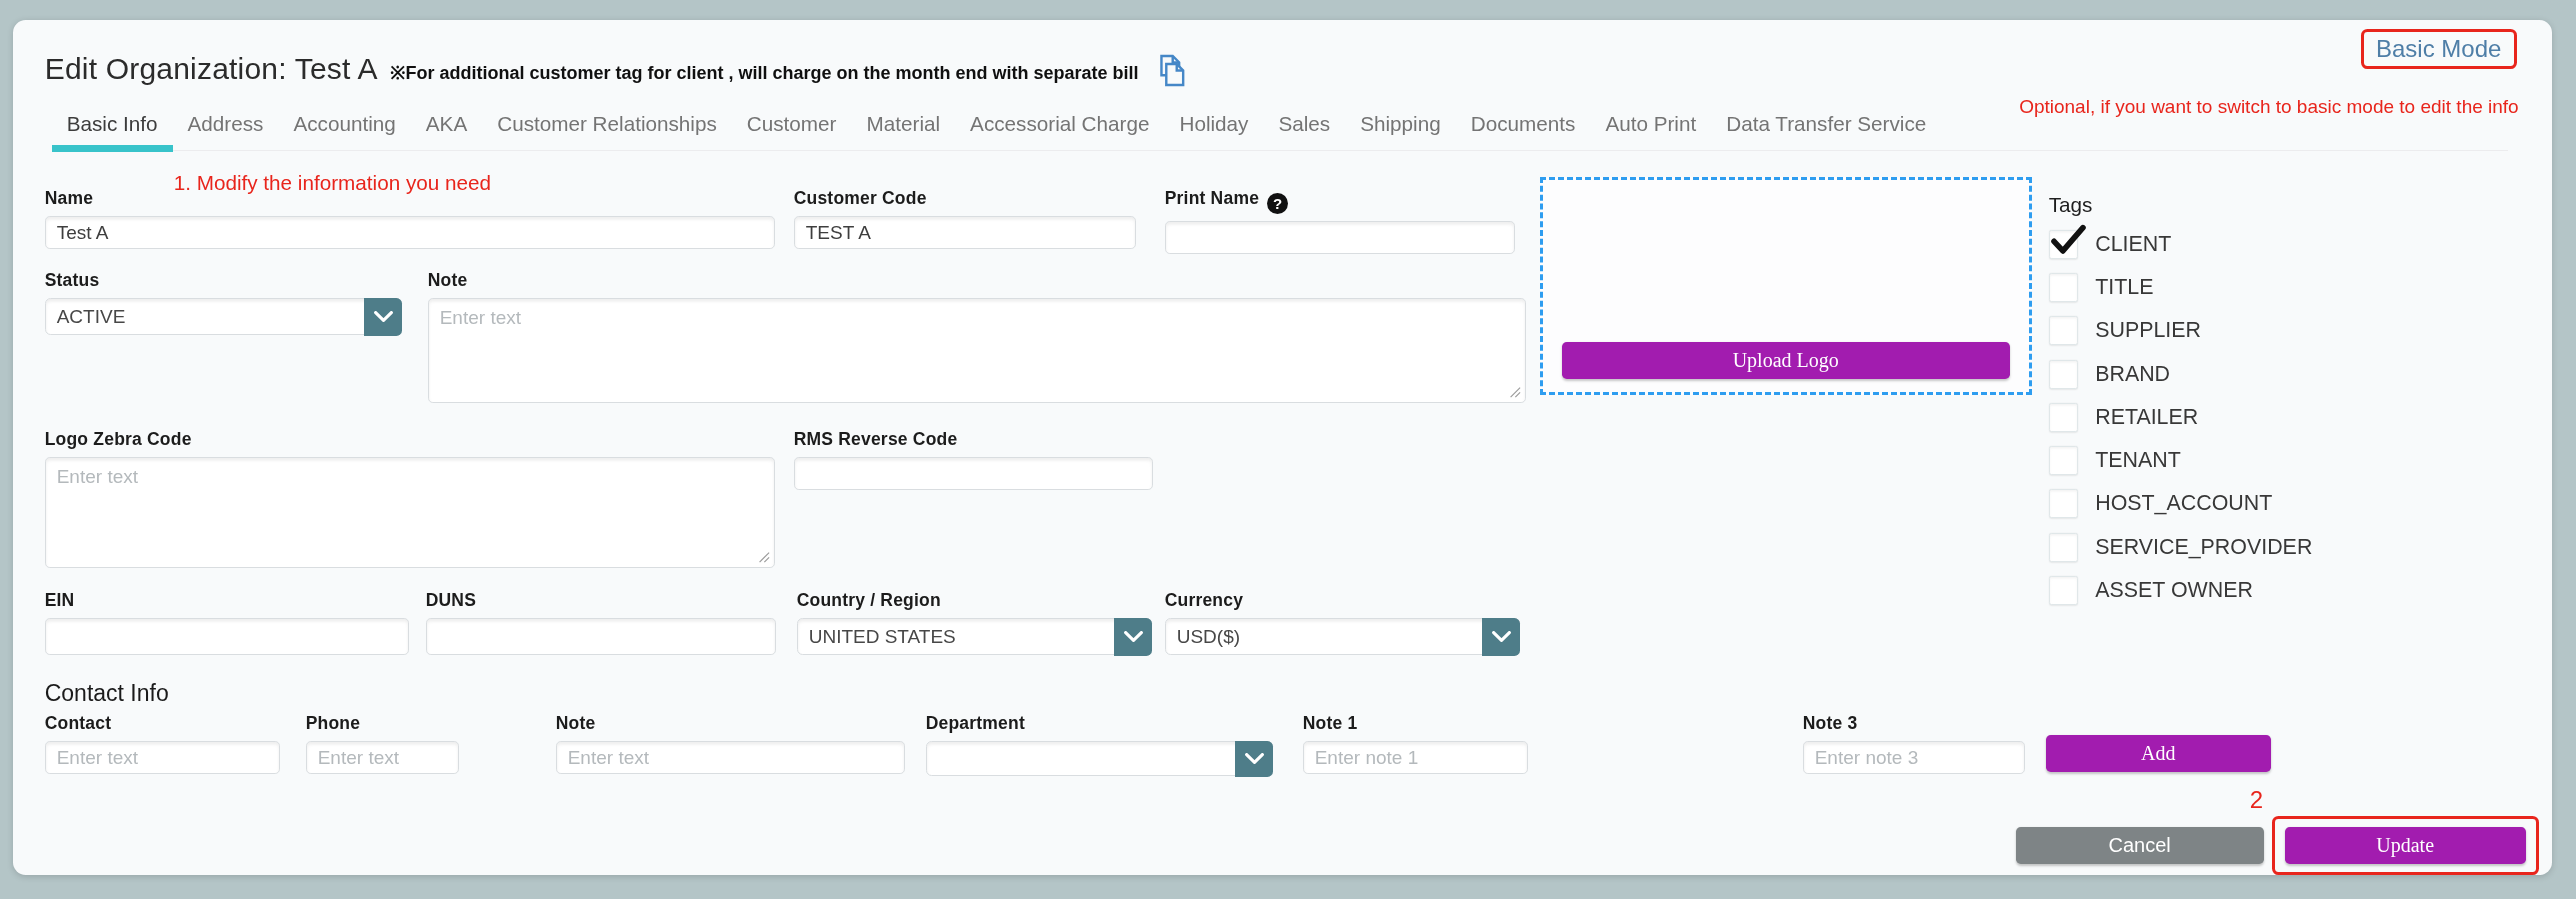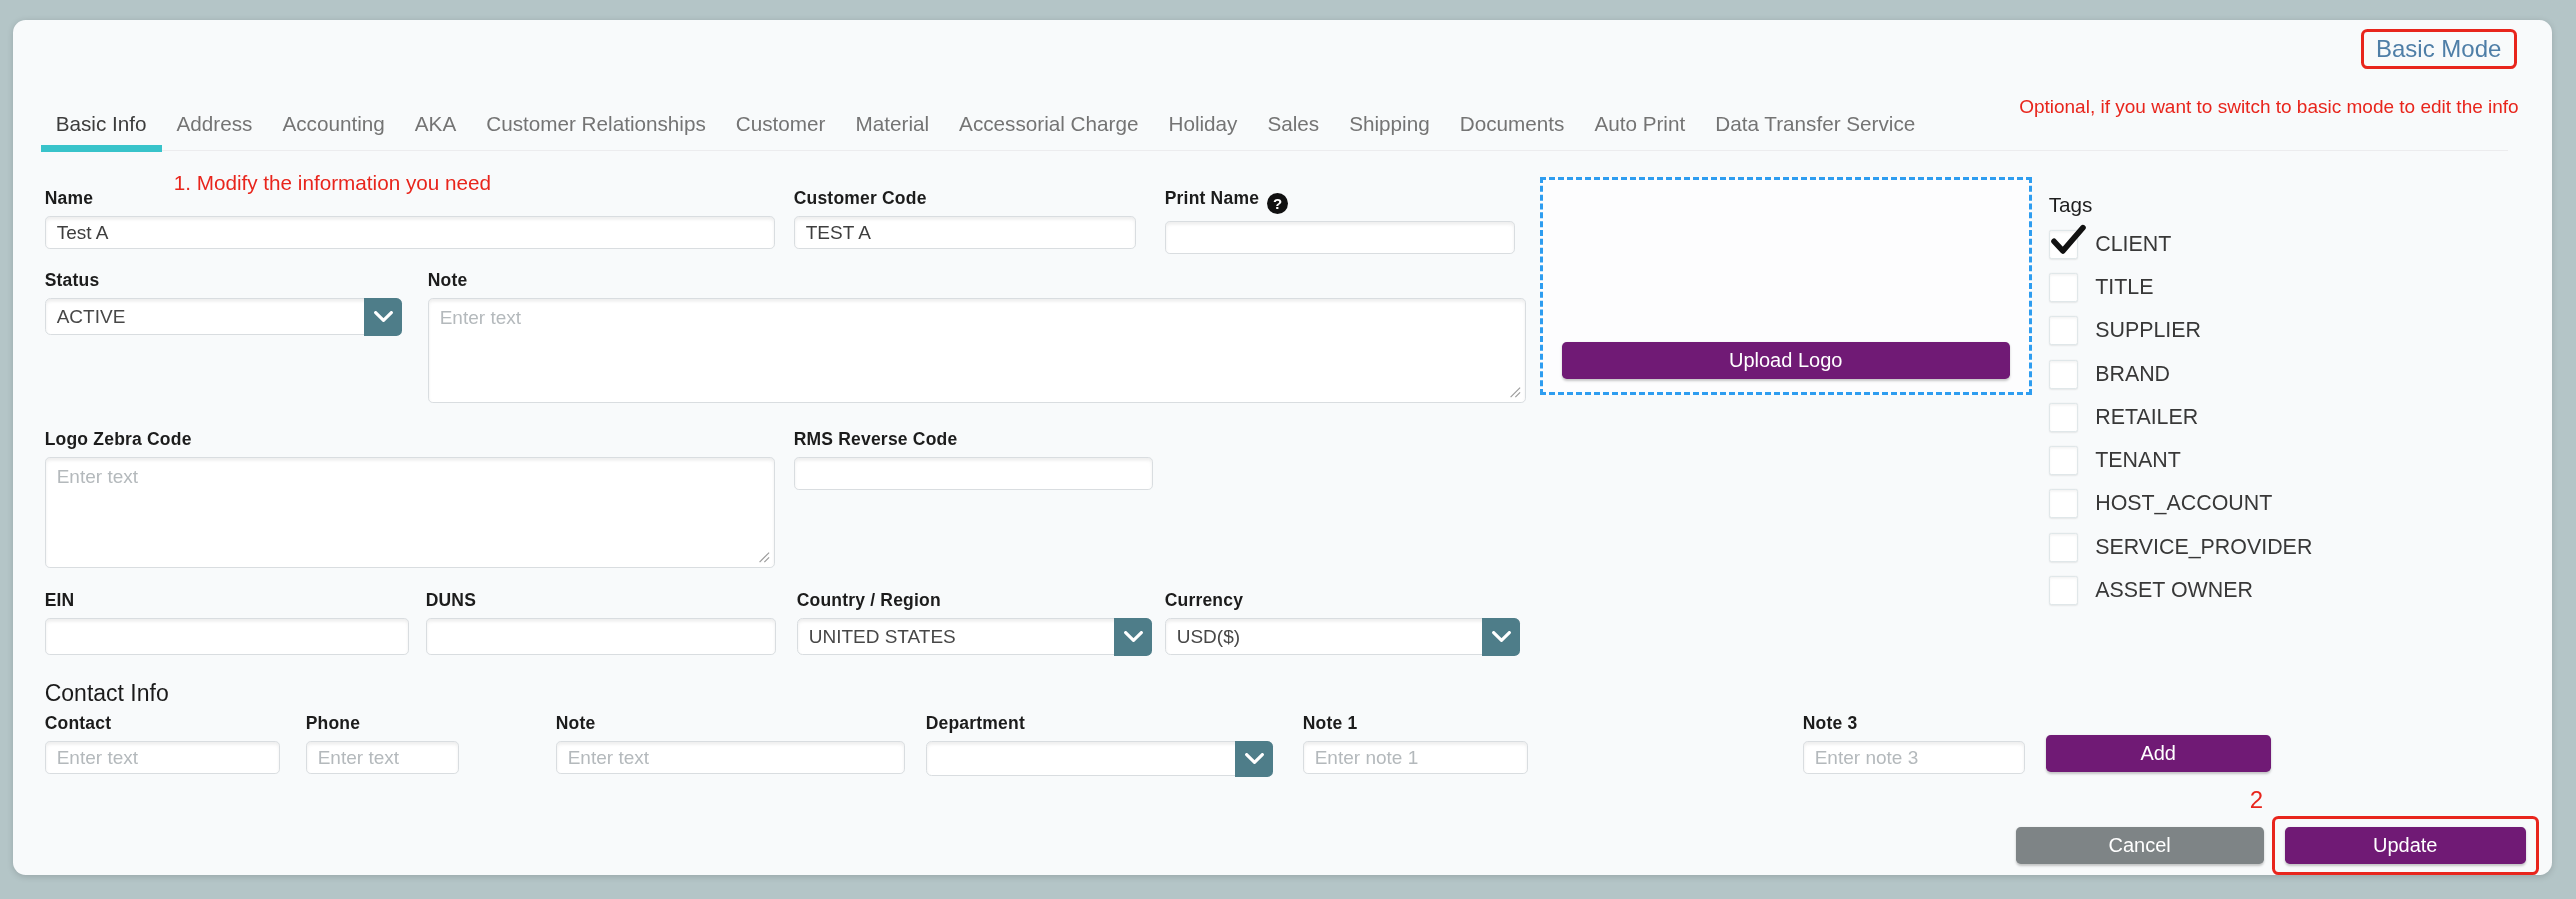--- a/index.html
+++ b/index.html
@@ -18,21 +18,21 @@
   
   .title-row{position:absolute;left:32px;top:29px;display:flex;align-items:center;gap:12.7px;}
   .page-title{font-size:30px;color:#2b2b2b;font-weight:400;letter-spacing:0.2px;}
   .title-note{font-size:18px;font-weight:700;color:#101010;padding-top:6.4px;}
   .copy-icon{width:37px;height:37px;margin-top:3.2px;cursor:pointer;}
   .basic-mode-box{position:absolute;left:2348px;top:8.7px;width:156px;height:40px;
     border:3.2px solid #e8251c;border-radius:6.4px;display:flex;align-items:center;justify-content:center;box-sizing:border-box;}
   .basic-mode{font-size:24px;color:#4e7ea7;cursor:pointer;text-decoration:none;}
   .optional-note{position:absolute;right:33px;top:76px;font-size:19px;color:#e8251c;font-weight:400;}
   
-  .tabs{position:absolute;left:28px;right:44px;top:78px;height:52px;display:flex;align-items:center;border-bottom:1.6px solid #ececee;text-align:center;}
+  .tabs{position:absolute;left:39px;right:44px;top:78px;height:52px;display:flex;align-items:center;border-bottom:1.6px solid #ececee;text-align:center;}
   .tab{padding:0 15px;height:100%;display:flex;align-items:center;font-size:20.7px;color:#747474;cursor:pointer;position:relative;white-space:nowrap;}
   .tab.active{color:#3c3c3c;}
   .tab.active::after{content:"";position:absolute;left:0;right:0;bottom:-1.6px;height:6.4px;background:#38c3ca;}
   
   .step1-note{position:absolute;left:161px;top:151px;font-size:20.7px;color:#e8251c;}
   .step2-note{position:absolute;left:2237px;top:766px;font-size:24px;color:#e8251c;}
   .update-red-rect{position:absolute;left:2259px;top:796px;width:267px;height:59px;border:3.2px solid #e8251c;border-radius:6.4px;box-sizing:border-box;pointer-events:none;}
   
   .field{position:absolute;}
   .field > label{display:block;font-size:17.5px;font-weight:700;color:#1c1c1c;margin-bottom:7.1px;letter-spacing:0.2px;}
@@ -67,21 +67,21 @@
   .tags{position:absolute;left:2036px;top:161px;}
   .tags-heading{font-size:20.7px;color:#1e1e1e;font-weight:400;margin-bottom:12.7px;margin-top:12px;}
   .tag-row{display:flex;align-items:center;gap:17.5px;height:29px;margin-bottom:14.3px;cursor:pointer;}
   .tag-check{position:relative;width:29px;height:29px;box-sizing:border-box;background:#fff;border:1.6px solid #e0e7e9;border-radius:2.4px;box-shadow:inset 0 1.6px 2.4px rgba(0,0,0,.05), 0 0.8px 1.6px rgba(0,0,0,.08);}
   .tag-check svg{position:absolute;left:0.8px;top:-8.7px;}
   .tag-label{font-size:21.4px;color:#383838;}
   
   .contact-heading{position:absolute;left:32px;top:660px;font-size:23px;color:#1b1b1b;font-weight:400;}
   
   .btn{display:flex;align-items:center;justify-content:center;color:#fff;font-size:20px;border-radius:4.8px;cursor:pointer;box-shadow:0 1.6px 2.4px rgba(0,0,0,.22);user-select:none;}
-  .btn-teal{background:#701a75;}
+  .btn-teal{background:#a21caf;font-family:Liberation Serif, serif;}
   .btn-gray{background:#7e8486;}
   .add-btn{position:absolute;left:2033px;top:715px;width:225px;height:37px;}
   .cancel-btn{position:absolute;left:2003px;top:807px;width:248px;height:37px;}
   .update-btn{position:absolute;left:2272px;top:807px;width:241px;height:37px;}
   
   .f-name{left:32px;top:168px;width:730px;}
   .f-customer-code{left:781px;top:168px;width:342px;}
   .f-print-name{left:1152px;top:168px;width:350px;}
   .f-status{left:32px;top:250px;width:357px;}
   .f-note{left:415px;top:250px;width:1098px;}
@@ -97,20 +97,32 @@
   .f-department{left:913px;top:693px;width:347px;}
   .f-note1{left:1290px;top:693px;width:225px;}
   .f-note2{left:1539px;top:693px;width:226px;}
   .f-note3{left:1790px;top:693px;width:222px;}
 </style>
 </head>
 <body>
 
 <div class="card">
 
+  <div class="title-row">
+    <div class="page-title">Edit Organization: Test A</div>
+    <div class="title-note">※For additional customer tag for client , will charge on the month end with separate bill</div>
+    <span class="copy-icon">
+      <svg width="37" height="37" viewBox="0 0 46 46" fill="none">
+        <path d="M13 5 H27 L35 13 V29 H13 Z" stroke="#4587c7" stroke-width="3" fill="#f8fafb"></path>
+        <path d="M27 5 V13 H35" stroke="#4587c7" stroke-width="3" fill="none"></path>
+        <path d="M19 15 H32 L40 23 V41 H19 Z" stroke="#4587c7" stroke-width="3" fill="#f8fafb"></path>
+        <path d="M32 15 V23 H40" stroke="#4587c7" stroke-width="3" fill="none"></path>
+      </svg>
+    </span>
+  </div>
 
   <div class="basic-mode-box">
     <a class="basic-mode">Basic Mode</a>
   </div>
   <div class="optional-note">Optional, if you want to switch to basic mode to edit the info</div>
 
   <div class="tabs">
     <div class="tab active">Basic Info</div>
     <div class="tab">Address</div>
     <div class="tab">Accounting</div>

